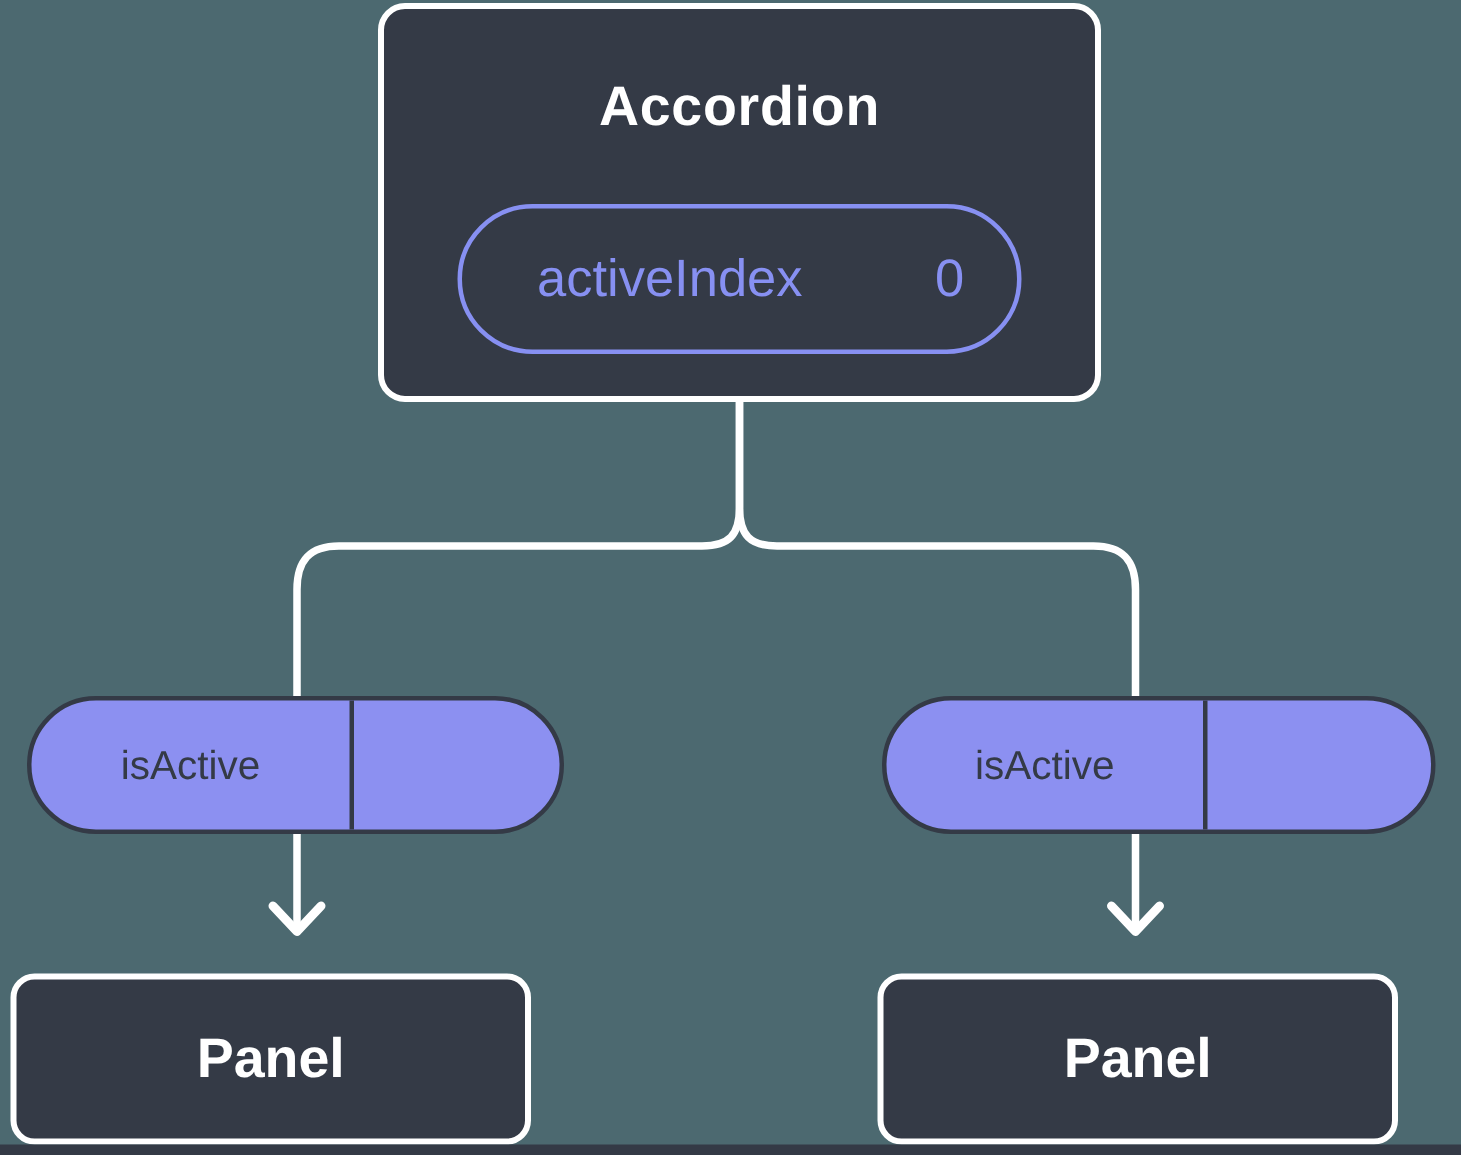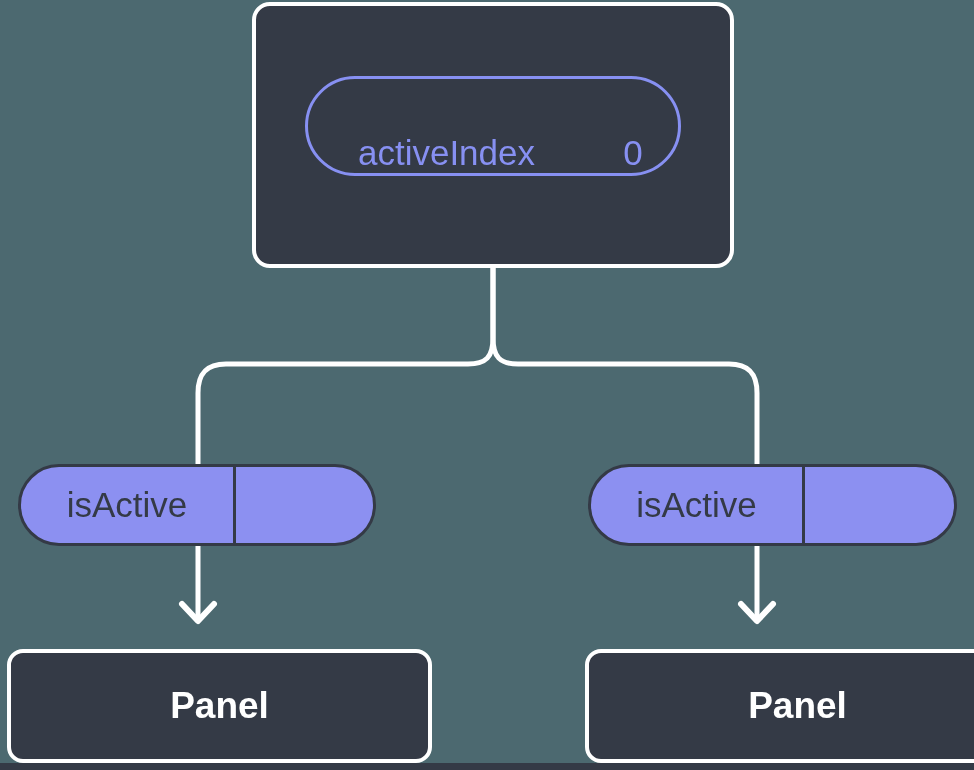--- a/index.html
+++ b/index.html
@@ -43,65 +43,65 @@
   }
   .node-title {
     color: #FFFFFF;
     font-size: 37px;
     font-weight: 600;
     line-height: 42px;
     letter-spacing: 0.5px;
   }
   .state-pill {
     box-sizing: border-box;
-    margin-top: 26px;
+    margin-top: 44px;
     width: 376px; height: 100px;
     border: 3px solid #8790F2;
     border-radius: 52px;
     display: flex;
-    align-items: flex-end;
+    align-items: center;
     color: #8790F2;
     font-size: 35px;
   }
   .state-pill .seg {
     display: flex;
     align-items: center;
     justify-content: center;
   }
   .state-pill .seg-name { width: 277px; }
   .state-pill .seg-value { flex: 1; }
   .state-pill .divider { width: 3px; background: #8790F2; }
   .prop-pill {
     position: absolute;
     box-sizing: border-box;
     top: 464px;
-    height: 82px;
+    height: 92px;
     background: #8C90F1;
     border: 3px solid #343A46;
     border-radius: 52px;
     display: flex;
     align-items: stretch;
     color: #343A46;
-    font-size: 35px;
+    font-size: 27px;
   }
   .prop-pill .seg {
     display: flex;
     align-items: center;
     justify-content: center;
   }
   .prop-pill .divider { width: 3px; background: #343A46; }
   .pill-left { left: 18px; width: 358px; }
   .pill-left .seg-name { width: 212px; }
   .pill-left .seg-value { flex: 1; }
   .pill-right { left: 588px; width: 369px; }
   .pill-right .seg-name { width: 211px; }
   .pill-right .seg-value { flex: 1; }
   .node-panel {
     top: 649px;
-    width: 425px; height: 114px;
+    width: 347px; height: 114px;
     border-radius: 16px;
     display: flex;
     align-items: center;
     justify-content: center;
     color: #FFFFFF;
     font-size: 37px;
     font-weight: 600;
   }
   .panel-left { left: 7px; }
   .panel-right { left: 585px; }
@@ -118,20 +118,21 @@
 <div class="stage">
 
   <svg class="connectors" viewBox="0 0 974 770">
     <path class="branch" d="M493,264 L493,338 C493,357 486,364 468,364 L226,364 C206,364 198,374 198,393 L198,617"></path>
     <path class="branch" d="M493,264 L493,338 C493,357 500,364 518,364 L729,364 C749,364 757,374 757,393 L757,617"></path>
     <path class="arrowhead" d="M182,604 L198,621 L214,604"></path>
     <path class="arrowhead" d="M741,604 L757,621 L773,604"></path>
   </svg>
 
   <div class="node node-root">
+    <div class="node-title">Accordion</div>
     <div class="state-pill">
       <span class="seg seg-name">activeIndex</span>
       <span class="divider"></span>
       <span class="seg seg-value">0</span>
     </div>
   </div>
 
   <div class="prop-pill pill-left">
     <span class="seg seg-name">isActive</span>
     <span class="divider"></span>

